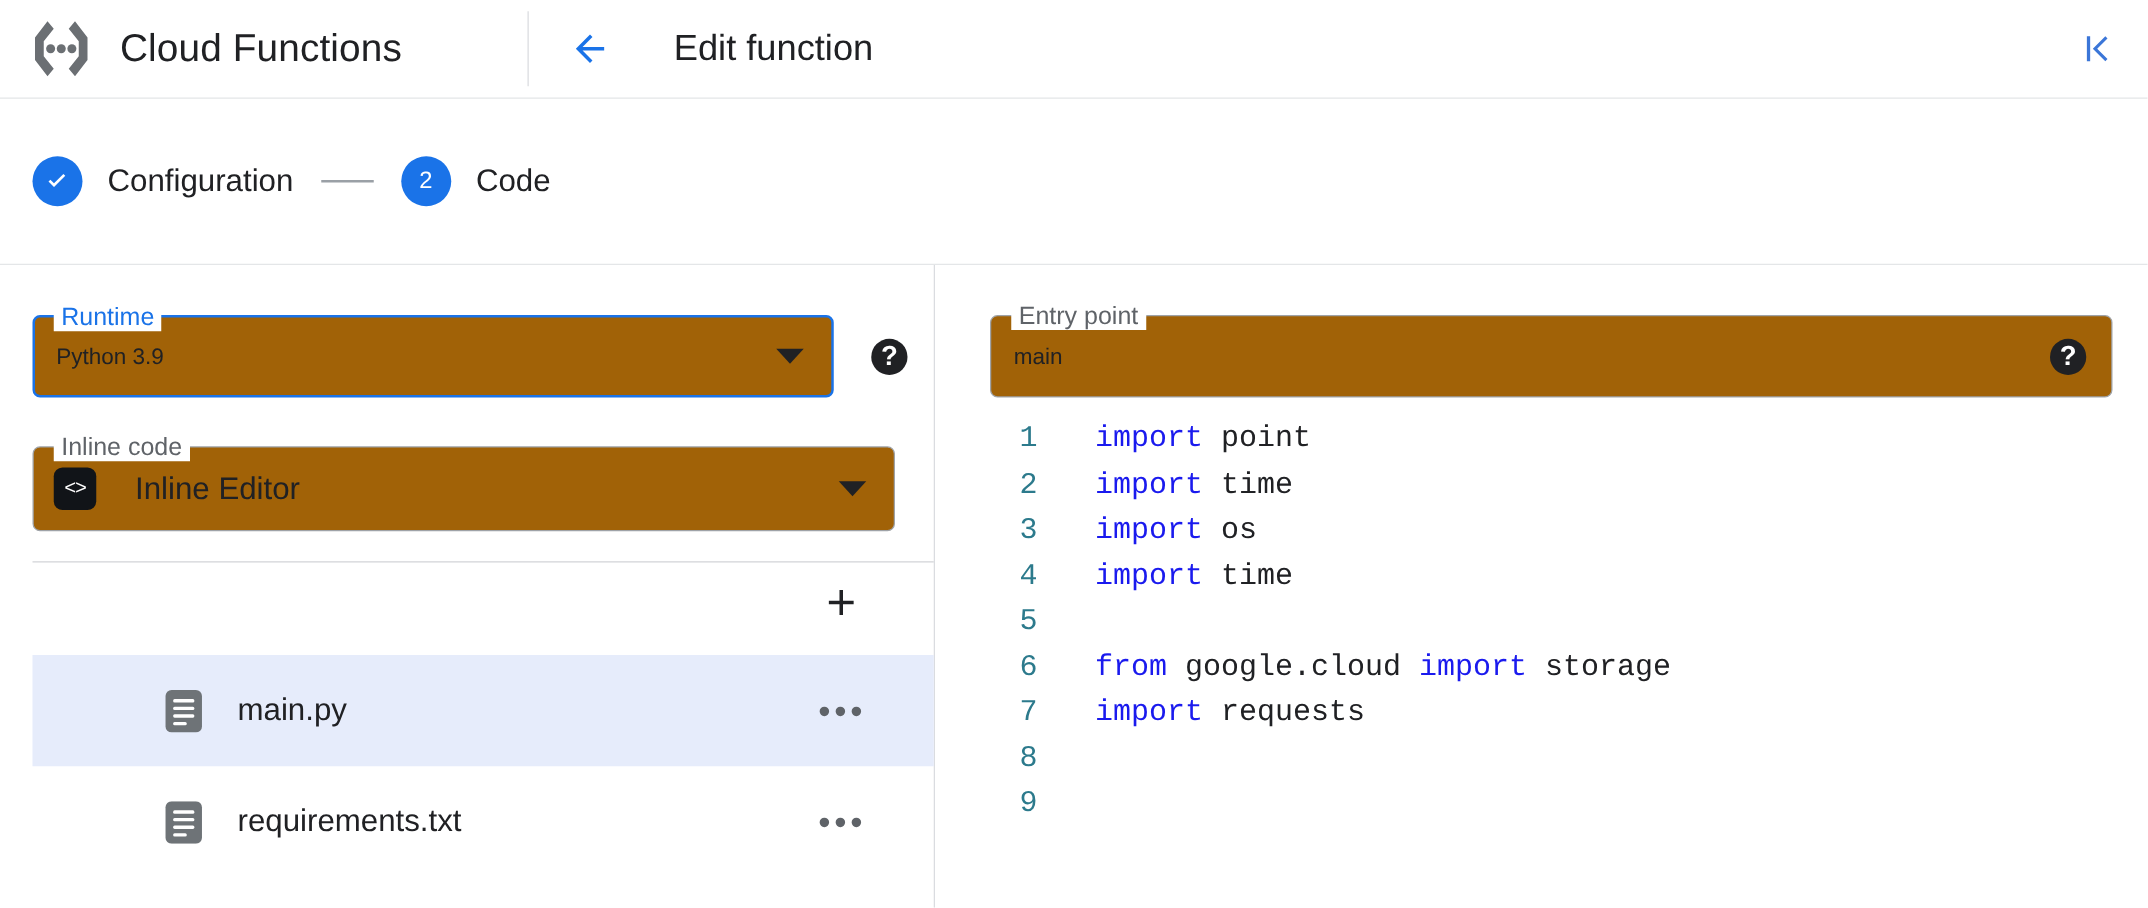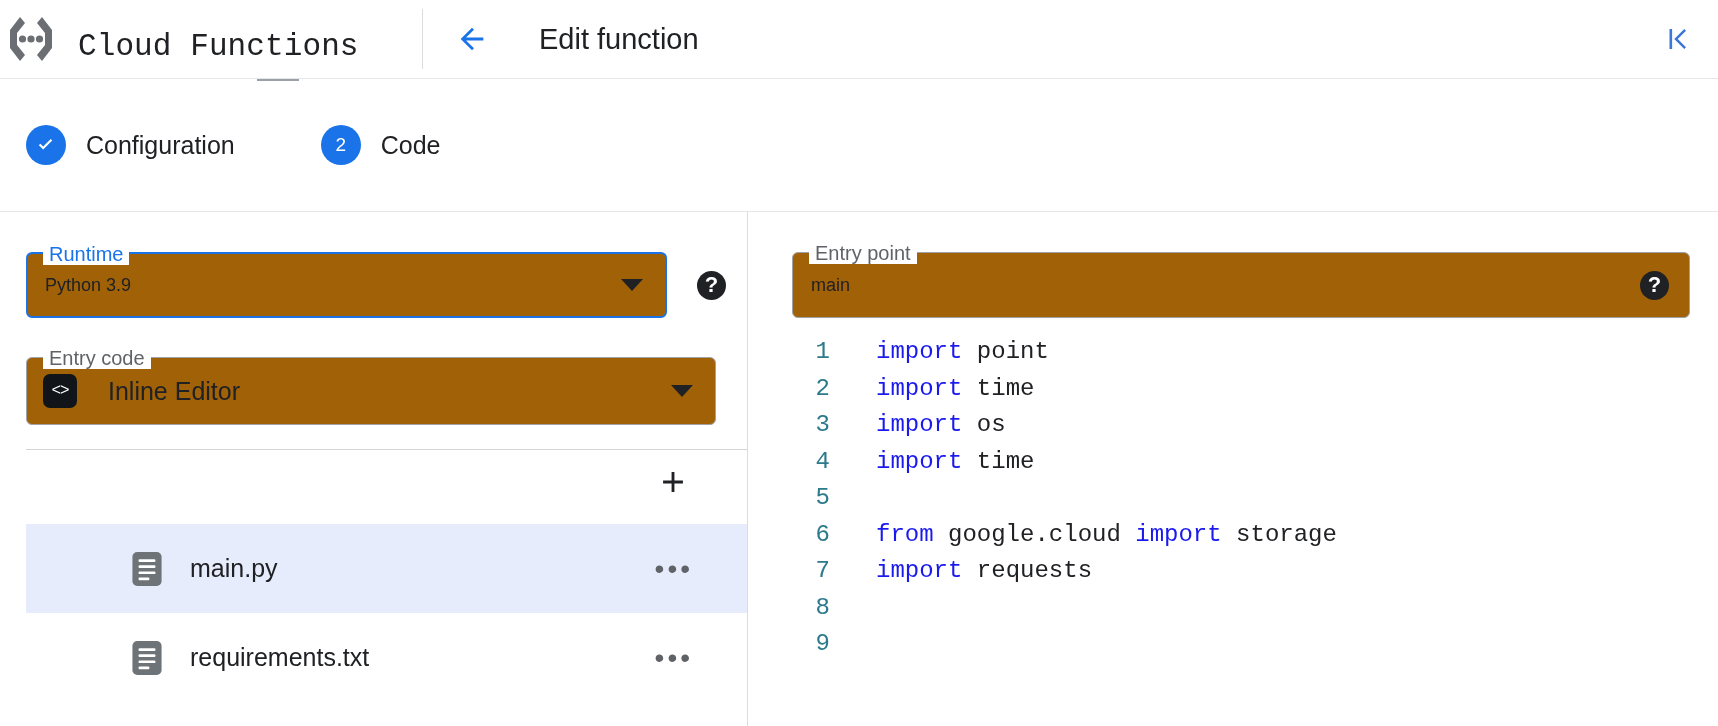--- a/index.html
+++ b/index.html
@@ -27,25 +27,24 @@
   .topbar {
     position: relative;
     height: 78px;
     display: flex;
     align-items: center;
     border-bottom: 1px solid #e4e6e8;
     background: #fff;
   }
   .brand {
     display: flex;
-    align-items: flex-end;
-    padding-left: 4px;
+    align-items: center;
+    padding-left: 22px;
     width: 398px;
     box-sizing: border-box;
-    font-family: Liberation Mono, monospace;
   }
   .brand-icon {
     width: 54px;
     height: 50px;
     flex: 0 0 auto;
     display: block;
   }
   .brand-title {
     margin-left: 20px;
     font-size: 31px;
@@ -94,20 +93,21 @@
     cursor: pointer;
     background: transparent;
     border: none;
     padding: 0;
   }
 
   
   .stepper {
     height: 133px;
     display: flex;
+    align-items: center;
     padding-left: 26px;
     border-bottom: 1px solid #e4e6e8;
     box-sizing: border-box;
   }
   .step {
     display: flex;
     align-items: center;
     cursor: pointer;
   }
   .step-circle {
@@ -416,21 +416,21 @@
         <div class="field focused">
           <span class="field-legend">Runtime</span>
           <span class="field-value">Python 3.9</span>
           <span class="caret"></span>
         </div>
         <div style="width:34px"></div>
         <div class="help-icon">?</div>
       </div>
 
       <div class="field source-field">
-        <span class="field-legend">Entry code</span>
+        <span class="field-legend">Inline code</span>
         <span class="code-icon">&lt;&gt;</span>
         <span class="source-label field-value" style="padding-left:0">Inline Editor</span>
         <span class="caret"></span>
       </div>
 
       <div class="files-divider"></div>
 
       <button class="add-file-btn">
         <svg width="34" height="34" viewBox="0 0 24 24">
           <path d="M11 5h2v6h6v2h-6v6h-2v-6H5v-2h6z" fill="#202124"></path>

